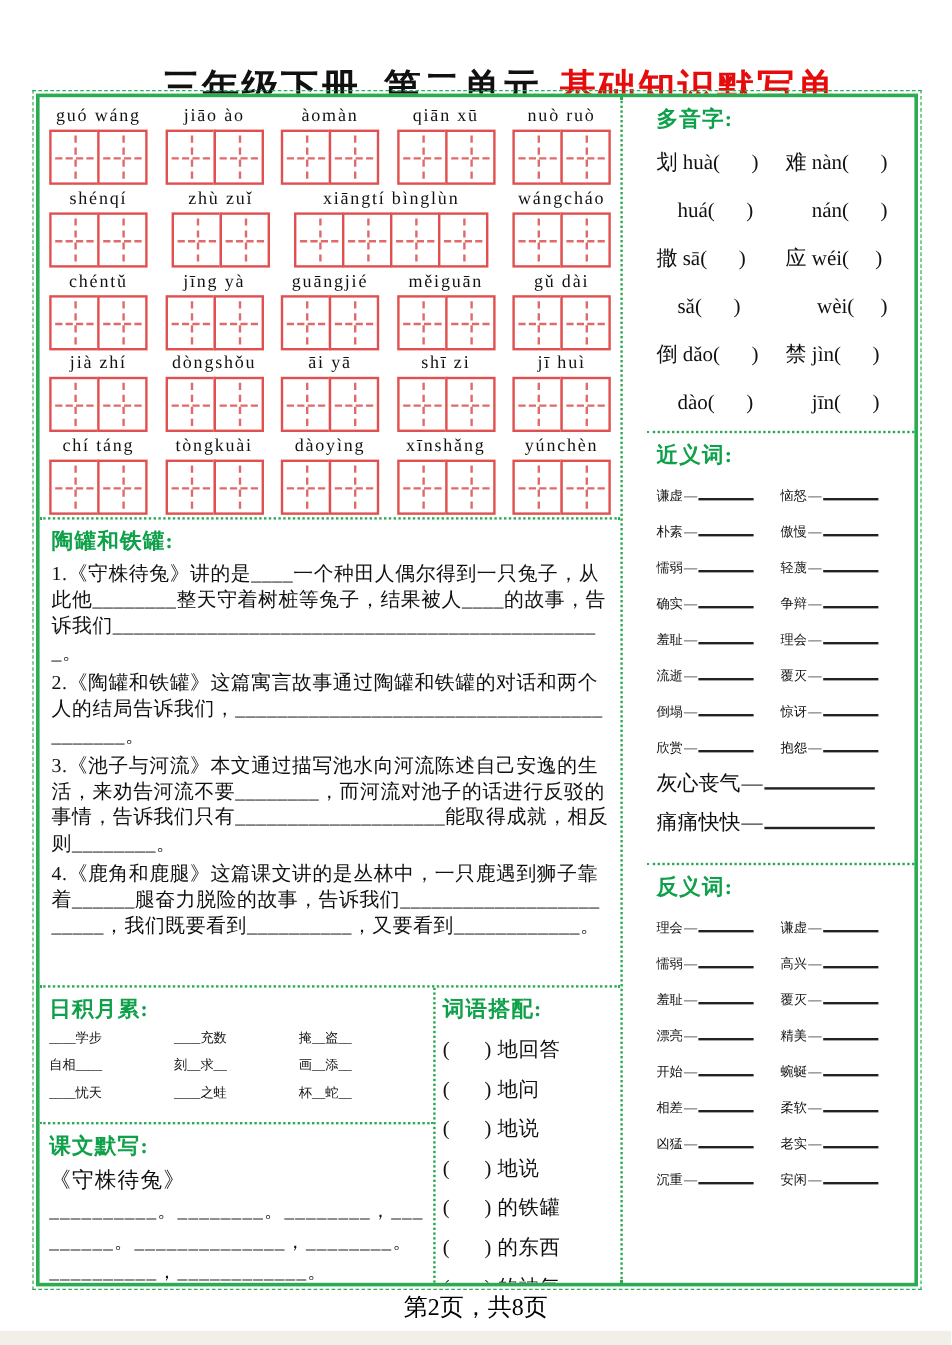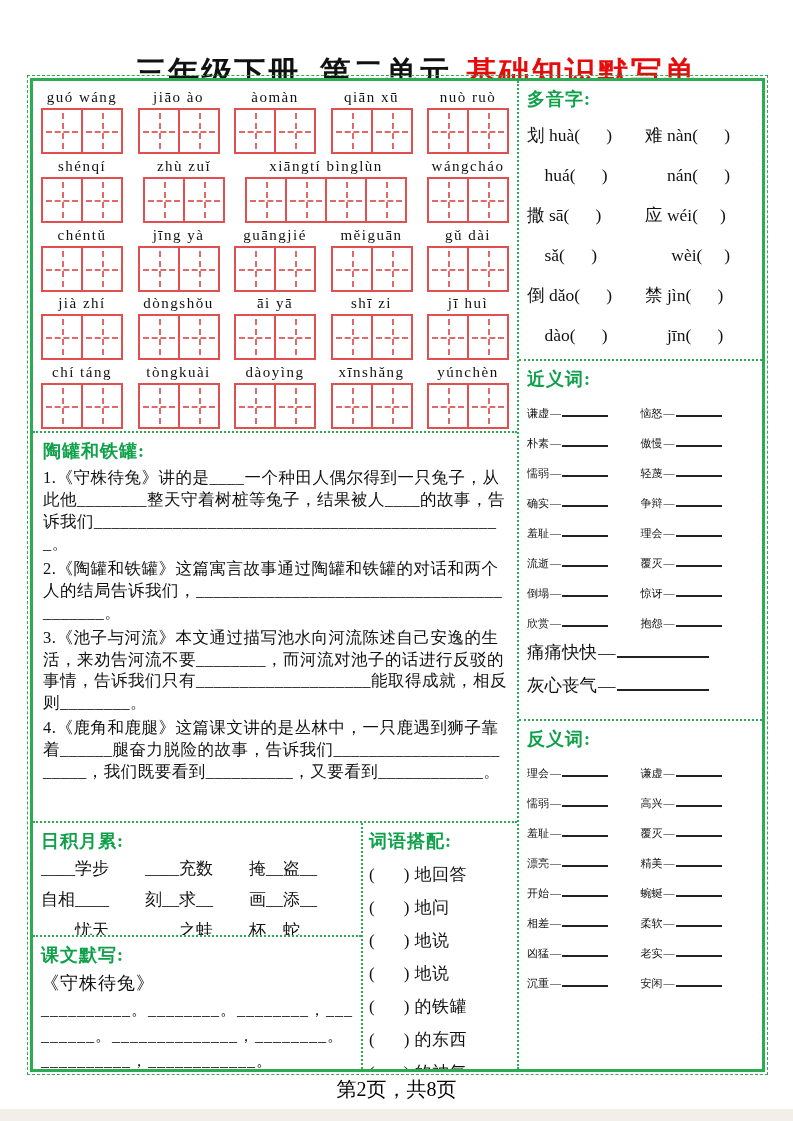--- a/index.html
+++ b/index.html
@@ -5,41 +5,41 @@
   html,body{margin:0;padding:0;}
   body{width:793px;height:1121px;background:#ffffff;font-family:"Liberation Serif","DejaVu Serif",serif;color:#111;}
   .page{position:relative;width:793px;height:1121px;overflow:hidden;background:#fff;}
   
   .title{position:absolute;top:16px;left:0;width:100%;text-align:center;font-weight:bold;font-size:31px;letter-spacing:2px;white-space:pre;}
   .t-black{color:#111;}
   .t-red{color:#e60c0c;margin-left:14px;}
   
   .frame{position:absolute;left:30px;top:78px;width:735px;height:994px;box-sizing:border-box;border:3px solid #2cab52;outline:1px dashed #2cab52;outline-offset:2px;display:flex;background:#fff;}
   .col-left{width:486px;box-sizing:border-box;border-right:2px dotted #2cab52;display:flex;flex-direction:column;}
-  .col-right{flex:1;display:flex;flex-direction:column;box-sizing:border-box;}
+  .col-right{flex:1;display:flex;flex-direction:column;box-sizing:border-box;margin-left:20px;}
   .sec{box-sizing:border-box;overflow:hidden;}
   .sec-heading{color:#0fa04a;font-weight:bold;font-size:18px;letter-spacing:1px;margin:2px 0 4px 0;}
   
   .pinyin-sec{height:352px;border-bottom:2px dotted #2cab52;padding:8px 8px 2px 8px;display:flex;flex-direction:column;justify-content:space-between;}
   .py-row{display:flex;justify-content:space-between;align-items:flex-end;}
   .py-word{display:flex;flex-direction:column;align-items:center;}
   .py-label{font-size:15px;letter-spacing:1.5px;white-space:nowrap;margin-bottom:2px;line-height:17px;}
   .wgrid{display:flex;}
   .wcell{width:42px;height:46px;box-sizing:border-box;border:2px solid #e05050;margin-left:-2px;position:relative;background:#fff;}
   .wcell:first-child{margin-left:0;}
   .wcell::before{content:"";position:absolute;left:50%;top:3px;bottom:3px;width:0;border-left:2px dashed #e06a6a;}
   .wcell::after{content:"";position:absolute;top:50%;left:3px;right:3px;height:0;border-top:2px dashed #e06a6a;}
   
   .zhuzhi-sec{height:390px;border-bottom:2px dotted #2cab52;padding:4px 10px;}
   .para{font-size:16.5px;line-height:1.33;margin:3px 0;word-break:break-all;letter-spacing:0.5px;}
   
   .bottom-sec{flex:1;display:flex;}
   .bottom-left{width:330px;box-sizing:border-box;border-right:2px dotted #2cab52;display:flex;flex-direction:column;}
   .riji-sec{height:114px;border-bottom:2px dotted #2cab52;padding:4px 8px;}
-  .riji-grid{display:grid;grid-template-columns:1fr 1fr 1fr;row-gap:8px;font-size:17px;word-break:break-all;}
+  .riji-grid{display:grid;grid-template-columns:1fr 1fr 1fr;row-gap:8px;font-size:11px;word-break:break-all;}
   .riji-item{white-space:nowrap;}
   .kewen-sec{flex:1;padding:4px 8px;}
   .kewen-title{font-size:18px;letter-spacing:1px;margin:2px 0;}
   .kewen-line{font-size:16px;line-height:1.6;word-break:break-all;letter-spacing:1px;}
   .dapei-sec{flex:1;padding:4px 6px;}
   .dapei-item{font-size:17px;white-space:pre;margin:10px 0;letter-spacing:0.5px;}
   
   .duoyin-sec{height:280px;border-bottom:2px dotted #2cab52;padding:4px 8px;}
   .dyz-row{display:flex;font-size:17.5px;align-items:center;height:40px;}
   .dyz-left{width:52%;white-space:pre;}
@@ -437,23 +437,23 @@
               <span class="pair-cell"><span>惊讶</span><span class="dash">—</span><span class="blank"></span></span>
             </div>
 
             <div class="pair-row">
               <span class="pair-cell"><span>欣赏</span><span class="dash">—</span><span class="blank"></span></span>
               <span class="pair-cell"><span>抱怨</span><span class="dash">—</span><span class="blank"></span></span>
             </div>
           </div>
         <div>
 
+            <div class="long-row"><span>灰心丧气</span><span class="dash">—</span><span class="blank-long"></span></div>
+
             <div class="long-row"><span>痛痛快快</span><span class="dash">—</span><span class="blank-long"></span></div>
-
-            <div class="long-row"><span>灰心丧气</span><span class="dash">—</span><span class="blank-long"></span></div>
           </div>
       </div>
 
       <div class="sec fanyi-sec">
         <div class="sec-heading">反义词:</div>
         <div>
 
             <div class="pair-row">
               <span class="pair-cell"><span>理会</span><span class="dash">—</span><span class="blank"></span></span>
               <span class="pair-cell"><span>谦虚</span><span class="dash">—</span><span class="blank"></span></span>

